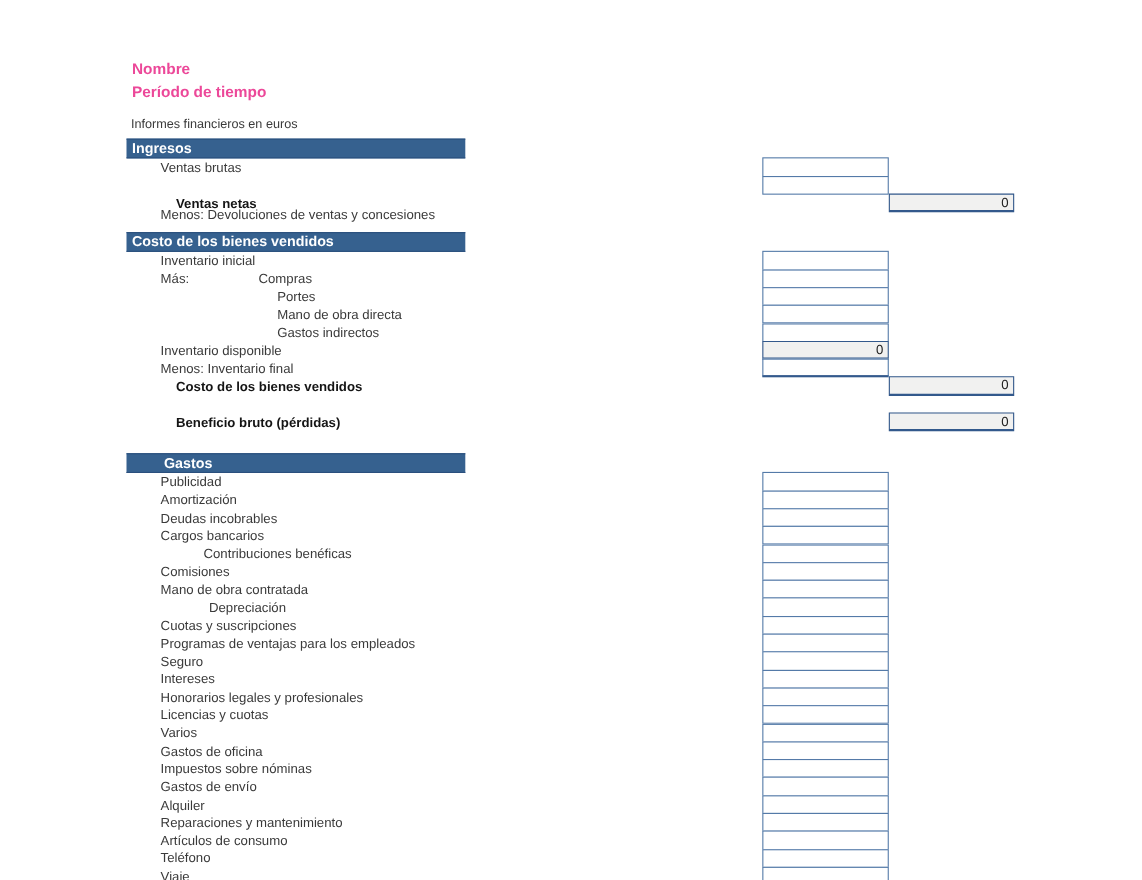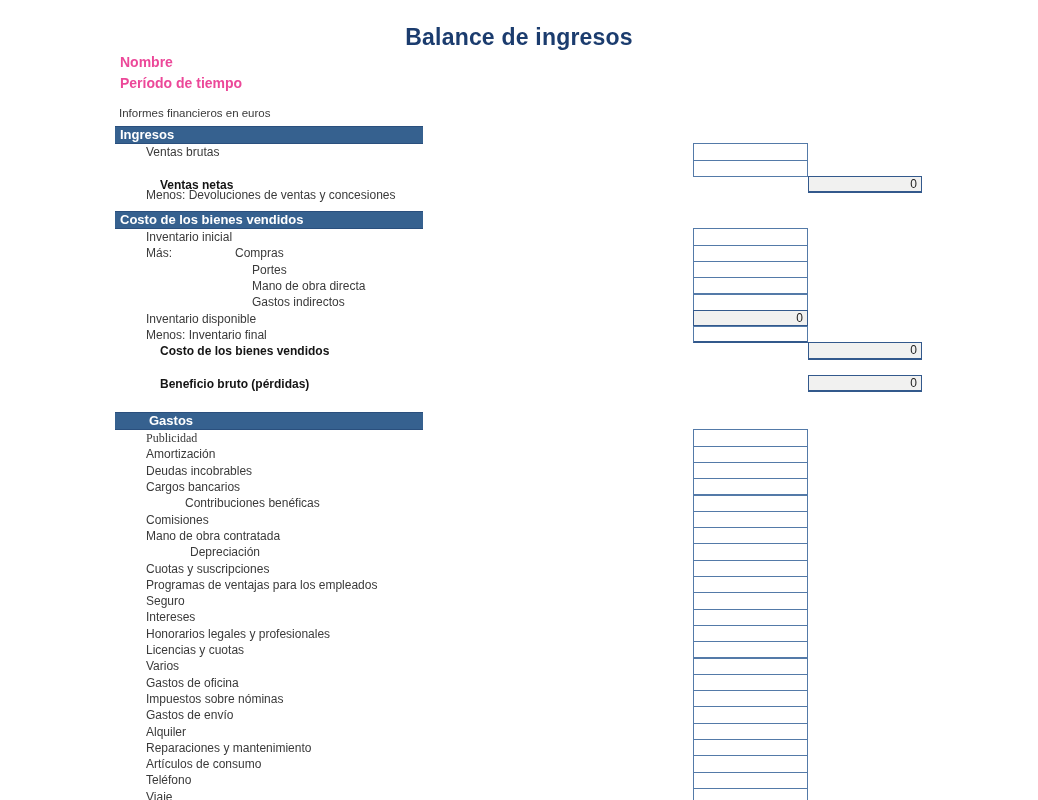--- a/index.html
+++ b/index.html
@@ -48,21 +48,20 @@
     background:#f1f1f0;
     border:1px solid #33598c;border-bottom-width:2px;
     text-align:right;font-size:12px;line-height:14px;
     padding-right:4px;color:#222222;
   }
 </style>
 </head>
 <body>
 
 <div class="page">
-  <div class="doc-title">Balance de ingresos</div>
   <div class="meta-label" style="top:54px">Nombre</div>
   <div class="meta-label" style="top:75px">Período de tiempo</div>
   <div class="subtitle">Informes financieros en euros</div>
   <div id="sections">
       <div class="section-bar" style="top: 125.5px;">Ingresos</div>
       <div class="row-label" style="top: 144.1px; left: 146px;">Ventas brutas</div>
       <div class="cell" style="top: 143.3px; left: 693px; width: 115px; height: 17.3px;"></div>
       <div class="row-label" style="top: 151px; left: 146px; margin-top: 36px;">Menos: Devoluciones de ventas y concesiones</div>
       <div class="cell" style="top: 159.6px; left: 693px; width: 115px; height: 17.3px;"></div>
       <div class="row-label bold" style="top: 176.7px; left: 160px;">Ventas netas</div>
@@ -81,21 +80,21 @@
       <div class="cell" style="top: 293.5px; left: 693px; width: 115px; height: 17.3px;"></div>
       <div class="row-label" style="top: 310.6px; left: 146px;">Inventario disponible</div>
       <div class="cell total" style="top: 309.8px; left: 693px; width: 115px; height: 17.3px;">0</div>
       <div class="row-label" style="top: 326.9px; left: 146px;">Menos: Inventario final</div>
       <div class="cell strong-bottom" style="top: 326.1px; left: 693px; width: 115px; height: 17.3px;"></div>
       <div class="row-label bold" style="top: 343.2px; left: 160px;">Costo de los bienes vendidos</div>
       <div class="cell total" style="top: 342.4px; left: 808px; width: 114px; height: 17.3px;">0</div>
       <div class="row-label bold" style="top: 375.8px; left: 160px;">Beneficio bruto (pérdidas)</div>
       <div class="cell total" style="top: 375px; left: 808px; width: 114px; height: 17.3px;">0</div>
       <div class="section-bar" style="top: 411.5px; padding-left: 34px;">Gastos</div>
-      <div class="row-label" style="top: 430.1px; left: 146px; font-family: Liberation Serif, serif;">Publicidad</div>
+      <div class="row-label" style="top: 430.1px; left: 146px;">Publicidad</div>
       <div class="cell" style="top: 429.3px; left: 693px; width: 115px; height: 17.3px;"></div>
       <div class="row-label" style="top: 446.4px; left: 146px;">Amortización</div>
       <div class="cell" style="top: 445.6px; left: 693px; width: 115px; height: 17.3px;"></div>
       <div class="row-label" style="top: 462.7px; left: 146px;">Deudas incobrables</div>
       <div class="cell" style="top: 461.9px; left: 693px; width: 115px; height: 17.3px;"></div>
       <div class="row-label" style="top: 479px; left: 146px;">Cargos bancarios</div>
       <div class="cell" style="top: 478.2px; left: 693px; width: 115px; height: 17.3px;"></div>
       <div class="row-label" style="top: 495.3px; left: 146px; margin-left: 39px;">Contribuciones benéficas</div>
       <div class="cell" style="top: 494.5px; left: 693px; width: 115px; height: 17.3px;"></div>
       <div class="row-label" style="top: 511.6px; left: 146px;">Comisiones</div>

